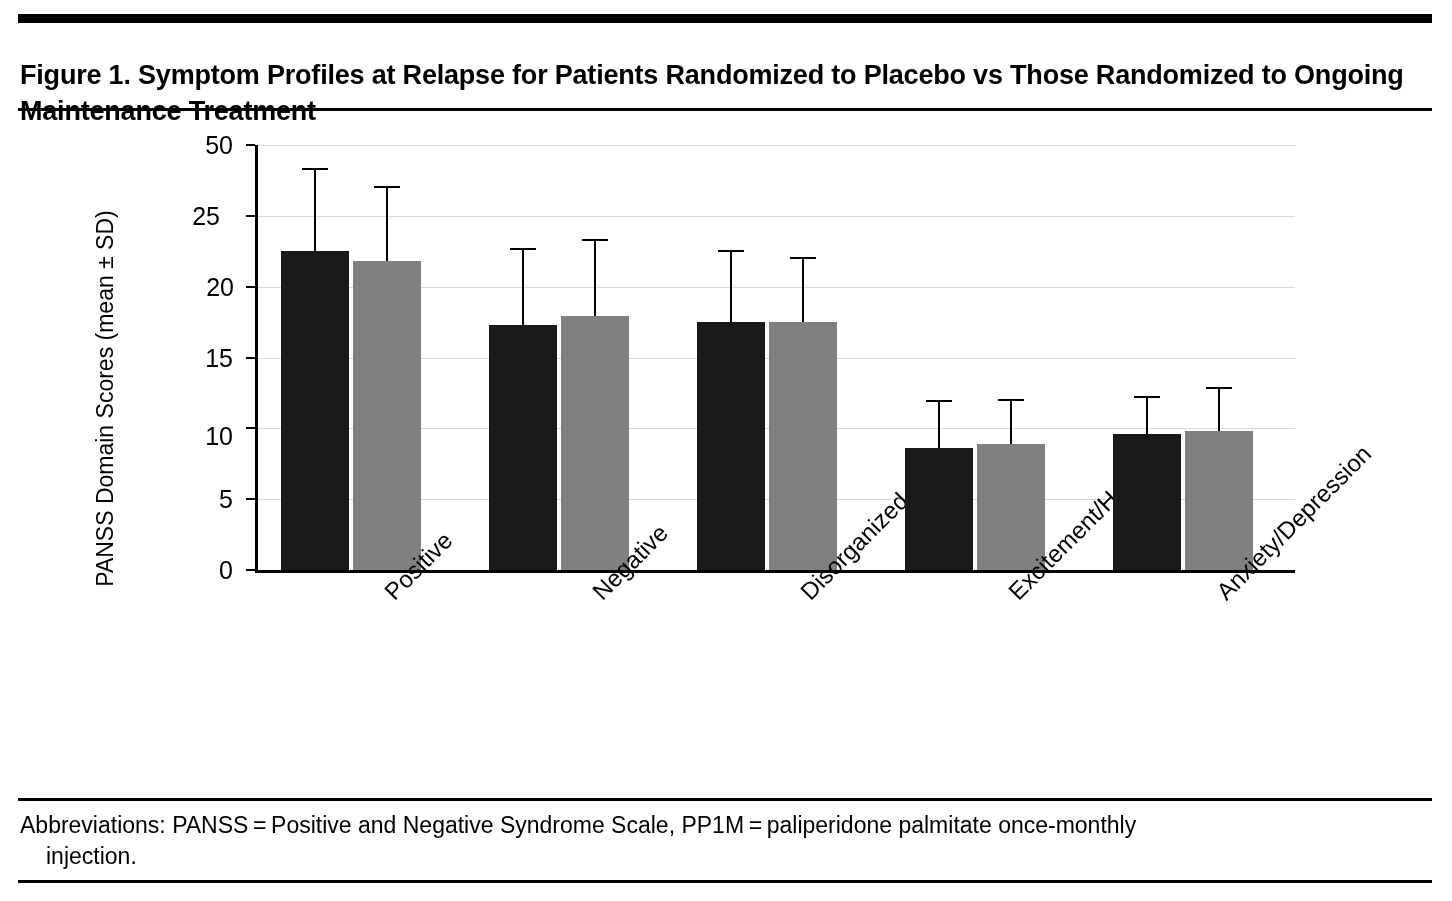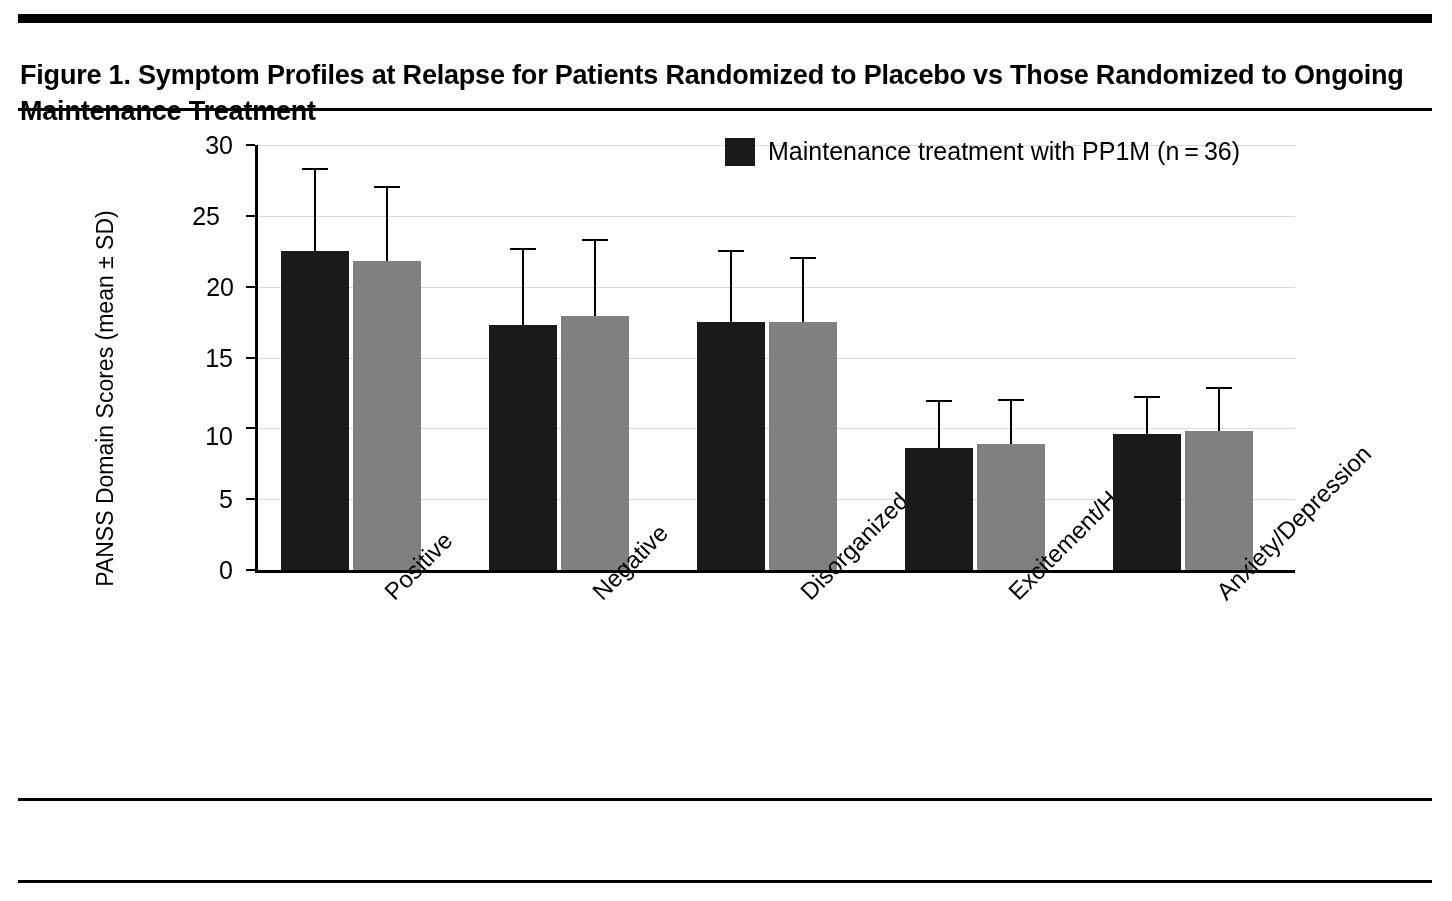--- a/index.html
+++ b/index.html
@@ -186,21 +186,21 @@
       <div class="tickmark" style="left: 246px; top: 242.5px;"></div>
       <div class="ytick" style="left: 177px; top: 242.5px;">15</div>
       <div class="gridline" style="left: 255px; top: 171.667px; width: 1040px;"></div>
       <div class="tickmark" style="left: 246px; top: 171.667px;"></div>
       <div class="ytick" style="left: 178px; top: 171.667px;">20</div>
       <div class="gridline" style="left: 255px; top: 100.833px; width: 1040px;"></div>
       <div class="tickmark" style="left: 246px; top: 100.833px;"></div>
       <div class="ytick" style="left: 164px; top: 100.833px;">25</div>
       <div class="gridline" style="left: 255px; top: 30px; width: 1040px;"></div>
       <div class="tickmark" style="left: 246px; top: 30px;"></div>
-      <div class="ytick" style="left: 177px; top: 30px;">30</div>
+      <div class="ytick" style="left: 177px; top: 30px;">50</div>
       <div class="axis-y" style="left: 255px; top: 30px; height: 428px;"></div>
       <div class="axis-x" style="left: 255px; top: 455px; width: 1040px;"></div>
       <div class="bar" style="left: 281px; top: 136.25px; width: 68px; height: 318.75px; background: rgb(26, 26, 26);"></div>
       <div class="errbar" style="left: 314px; top: 52.6667px; height: 83.5833px;"></div>
       <div class="errcap" style="left: 302px; top: 52.6667px; width: 26px;"></div>
       <div class="bar" style="left: 353px; top: 146.167px; width: 68px; height: 308.833px; background: rgb(128, 128, 128);"></div>
       <div class="errbar" style="left: 386px; top: 71.0833px; height: 75.0833px;"></div>
       <div class="errcap" style="left: 374px; top: 71.0833px; width: 26px;"></div>
       <div class="xtick-label" style="left: 379px; top: 471px; width: 0px;">Positive</div>
       <div class="bar" style="left: 489px; top: 209.917px; width: 68px; height: 245.083px; background: rgb(26, 26, 26);"></div>
@@ -225,25 +225,25 @@
       <div class="errcap" style="left: 998px; top: 283.583px; width: 26px;"></div>
       <div class="xtick-label" style="left: 1003px; top: 471px; width: 0px;">Excitement/Hostility</div>
       <div class="bar" style="left: 1113px; top: 319px; width: 68px; height: 136px; background: rgb(26, 26, 26);"></div>
       <div class="errbar" style="left: 1146px; top: 280.75px; height: 38.25px;"></div>
       <div class="errcap" style="left: 1134px; top: 280.75px; width: 26px;"></div>
       <div class="bar" style="left: 1185px; top: 316.167px; width: 68px; height: 138.833px; background: rgb(128, 128, 128);"></div>
       <div class="errbar" style="left: 1218px; top: 272.25px; height: 43.9167px;"></div>
       <div class="errcap" style="left: 1206px; top: 272.25px; width: 26px;"></div>
       <div class="xtick-label" style="left: 1211px; top: 471px; width: 0px;">Anxiety/Depression</div>
       <div class="legend" style="left: 725px; top: 22px;">
-        <div class="legend-row">
-          <span class="legend-swatch" style="background: rgb(26, 26, 26);"></span>
-          <span class="legend-text">Maintenance treatment with PP1M (n = 36)</span>
-        </div>
       </div>
     </div>
 
   <div class="bottom-rule"></div>
 
+  <div class="footnote">
+    <span>Abbreviations: PANSS = Positive and Negative Syndrome Scale, PP1M = paliperidone palmitate once-monthly</span>
+    <span class="indent">injection.</span>
+  </div>
 
   <div class="bottom-rule2"></div>
 
 </div>
 
 </body></html>

